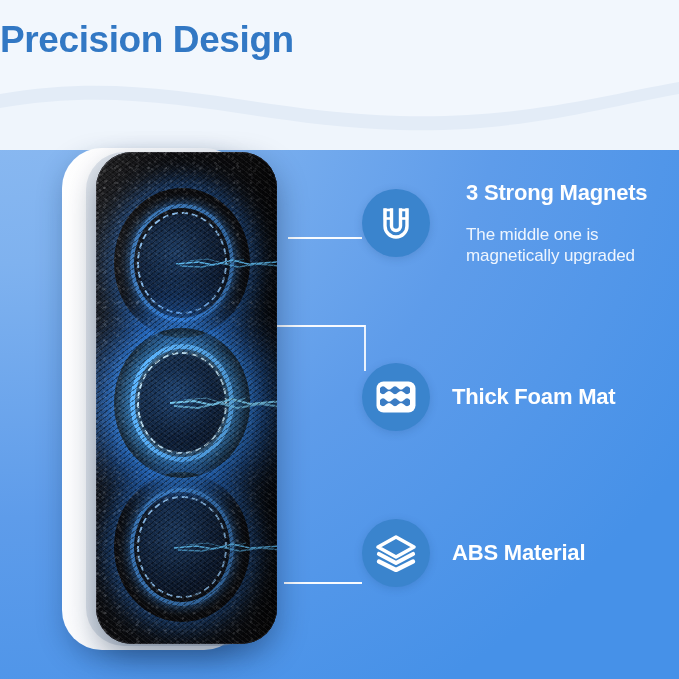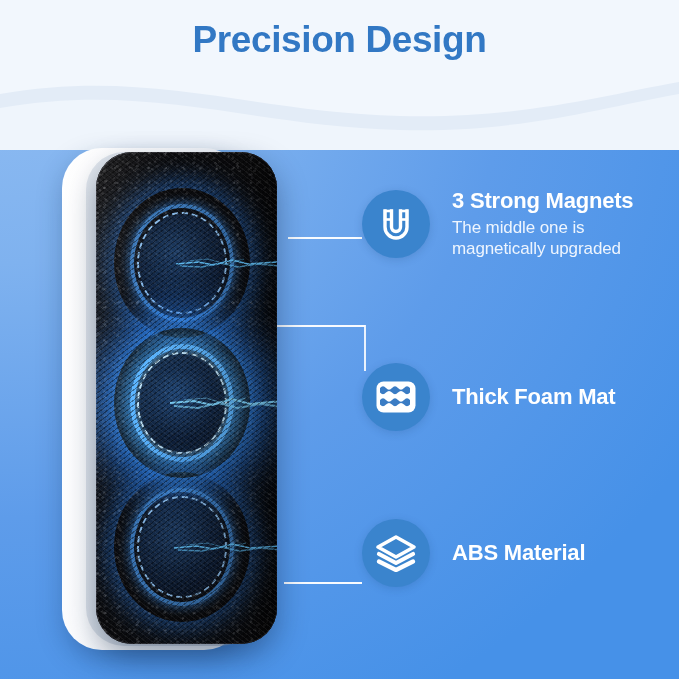--- a/index.html
+++ b/index.html
@@ -11,21 +11,20 @@
   #stage{position:relative;width:679px;height:679px;overflow:hidden;}
 
   
   .header-band{
     position:absolute;left:0;top:0;width:679px;height:130px;
     background:#f2f7fd;
     z-index:2;
   }
   .page-title{
     position:absolute;left:0;top:19px;width:679px;
-    text-align:center;
     font-size:37px;font-weight:bold;
     letter-spacing:-0.4px;
     color:#3278c4;
     z-index:6;
   }
   .wave-svg{position:absolute;left:0;top:60px;width:679px;height:90px;z-index:3;}
 
   
   .blue-bg{
     position:absolute;left:0;top:0;width:679px;height:679px;
@@ -128,24 +127,24 @@
     display:flex;align-items:center;justify-content:center;
     flex:0 0 auto;
     box-shadow:0 2px 8px rgba(20,60,110,.18);
   }
   .feat-text{margin-left:22px;}
   .feat-title{
     color:#ffffff;font-weight:bold;font-size:22px;letter-spacing:-0.2px;line-height:1.12;
     white-space:nowrap;
   }
   .feat-sub{
-    color:#eef5fe;font-size:17px;line-height:1.24;margin-top:3px;max-width:210px;
+    color:#eef5fe;font-size:17px;line-height:1.24;margin-top:18px;max-width:210px;
     letter-spacing:-0.1px;
   }
-  .f1{left:362px;top:189px;}
+  .f1{left:362px;top:181px;gap:14px;}
   .f2{left:362px;top:363px;}
   .f3{left:362px;top:519px;}
 </style>
 </head>
 <body>
 
 <div id="stage">
 
   <div class="blue-bg"></div>
 

